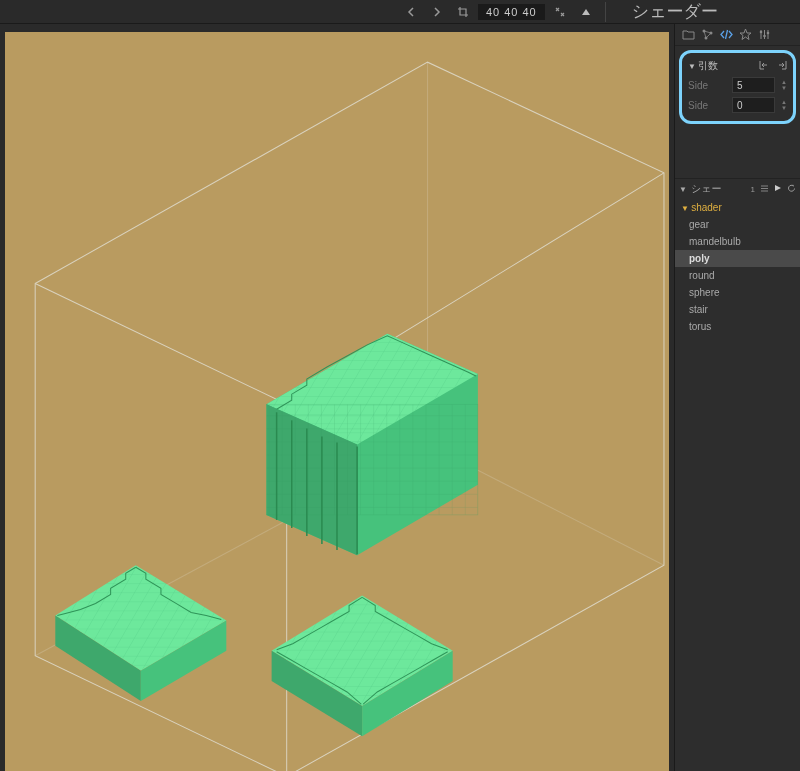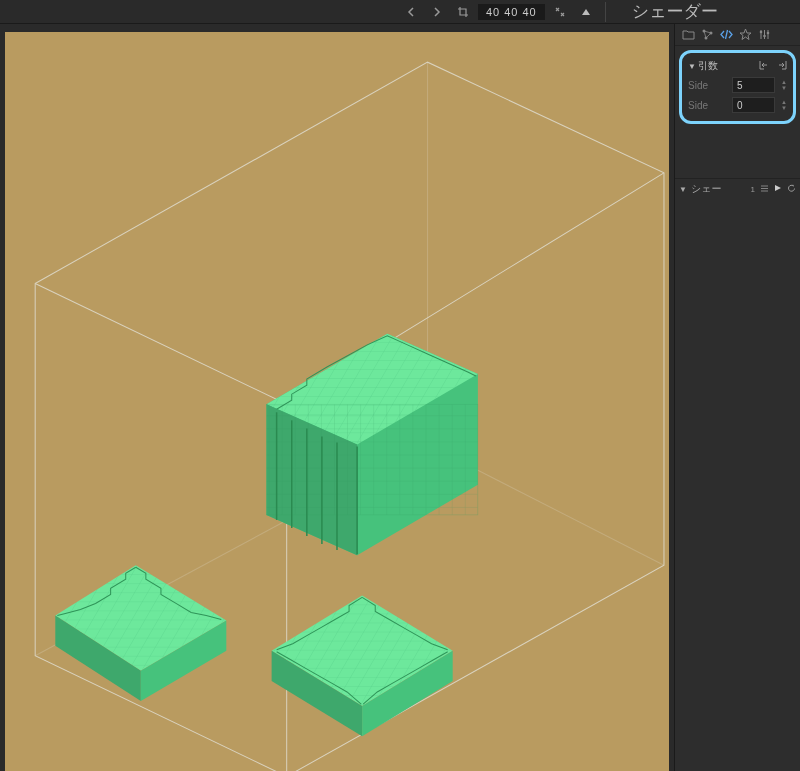--- a/index.html
+++ b/index.html
@@ -229,17 +229,27 @@
             </span>
             <span><svg width="8" height="8" viewBox="0 0 8 8">
                   <path d="M1 1 L7 4 L1 7 Z" fill="#ccc"></path>
                 </svg></span>
             <span><svg width="9" height="9" viewBox="0 0 9 9">
                   <path d="M7.5 4.5 A3 3 0 1 1 6.5 2" stroke="#999" fill="none"></path>
                   <path d="M6 0.5 L7 2.2 L5 2" fill="#999"></path>
                 </svg></span>
           </span>
         </div>
+        <div class="list" id="shader-list">
+            <div class="item header">shader</div>
+            <div class="item">gear</div>
+            <div class="item">mandelbulb</div>
+            <div class="item selected">poly</div>
+            <div class="item">round</div>
+            <div class="item">sphere</div>
+            <div class="item">stair</div>
+            <div class="item">torus</div>
+          </div>
       </div>
 
     </div>
   </div>
 </div>
 
 </body></html>

